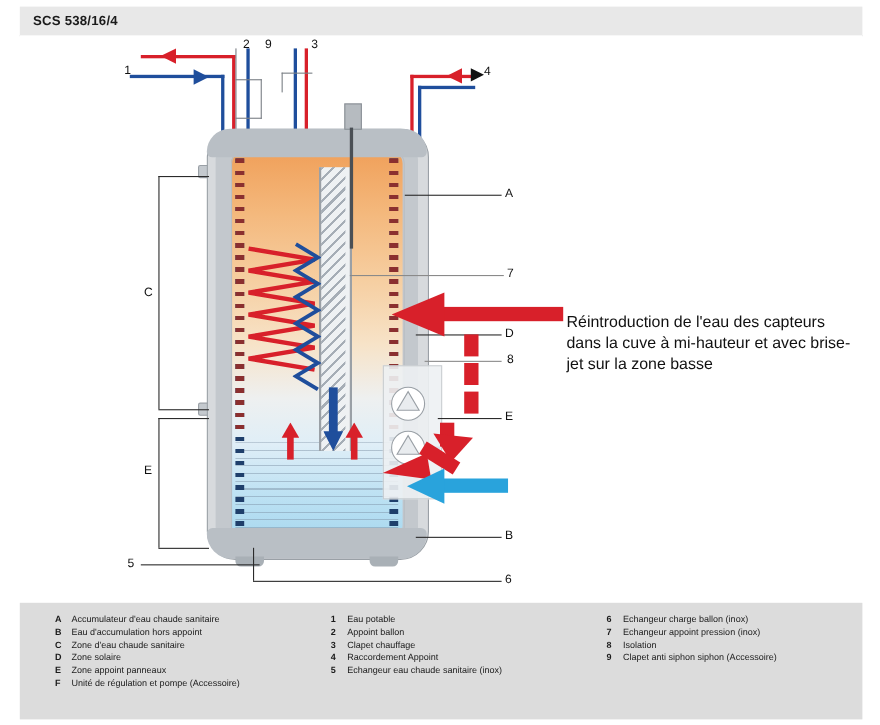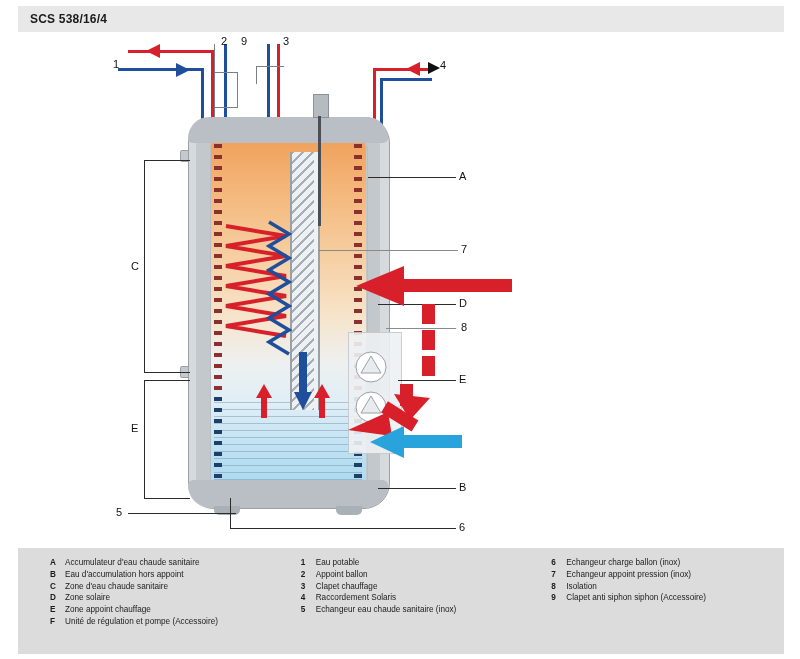--- a/index.html
+++ b/index.html
@@ -252,20 +252,21 @@
     <polygon points="62,36 82,14 46,10" fill="#d8202a"></polygon>
     <rect x="34" y="26" width="36" height="13" fill="#d8202a" transform="rotate(32 52 32)"></rect>
     <polygon points="0,46 40,28 44,52" fill="#d8202a"></polygon>
   </svg>
 
   <svg class="arrowbox" style="left:352px;top:392px;" width="92" height="36">
     <rect x="30" y="11" width="62" height="13" fill="#29a3dc"></rect>
     <polygon points="0,18 34,2 34,34" fill="#29a3dc"></polygon>
   </svg>
 
+  <div class="callout c1">Réintroduction de l'eau des capteurs dans la cuve à mi-hauteur et avec brise-jet sur la zone basse</div>
 </div>
 
 <div class="legend">
   <div class="legend-cols">
     <div class="lcol">
       <div class="lrow">
           <span class="lkey">A</span>
           <span class="ltxt">Accumulateur d'eau chaude sanitaire</span>
         </div>
       <div class="lrow">
@@ -275,21 +276,21 @@
       <div class="lrow">
           <span class="lkey">C</span>
           <span class="ltxt">Zone d'eau chaude sanitaire</span>
         </div>
       <div class="lrow">
           <span class="lkey">D</span>
           <span class="ltxt">Zone solaire</span>
         </div>
       <div class="lrow">
           <span class="lkey">E</span>
-          <span class="ltxt">Zone appoint chauffage</span>
+          <span class="ltxt">Zone appoint panneaux</span>
         </div>
       <div class="lrow">
           <span class="lkey">F</span>
           <span class="ltxt">Unité de régulation et pompe (Accessoire)</span>
         </div>
     </div>
     <div class="lcol">
       <div class="lrow">
           <span class="lkey">1</span>
           <span class="ltxt">Eau potable</span>
@@ -297,21 +298,21 @@
       <div class="lrow">
           <span class="lkey">2</span>
           <span class="ltxt">Appoint ballon</span>
         </div>
       <div class="lrow">
           <span class="lkey">3</span>
           <span class="ltxt">Clapet chauffage</span>
         </div>
       <div class="lrow">
           <span class="lkey">4</span>
-          <span class="ltxt">Raccordement Solaris</span>
+          <span class="ltxt">Raccordement Appoint</span>
         </div>
       <div class="lrow">
           <span class="lkey">5</span>
           <span class="ltxt">Echangeur eau chaude sanitaire (inox)</span>
         </div>
     </div>
     <div class="lcol">
       <div class="lrow">
           <span class="lkey">6</span>
           <span class="ltxt">Echangeur charge ballon (inox)</span>

